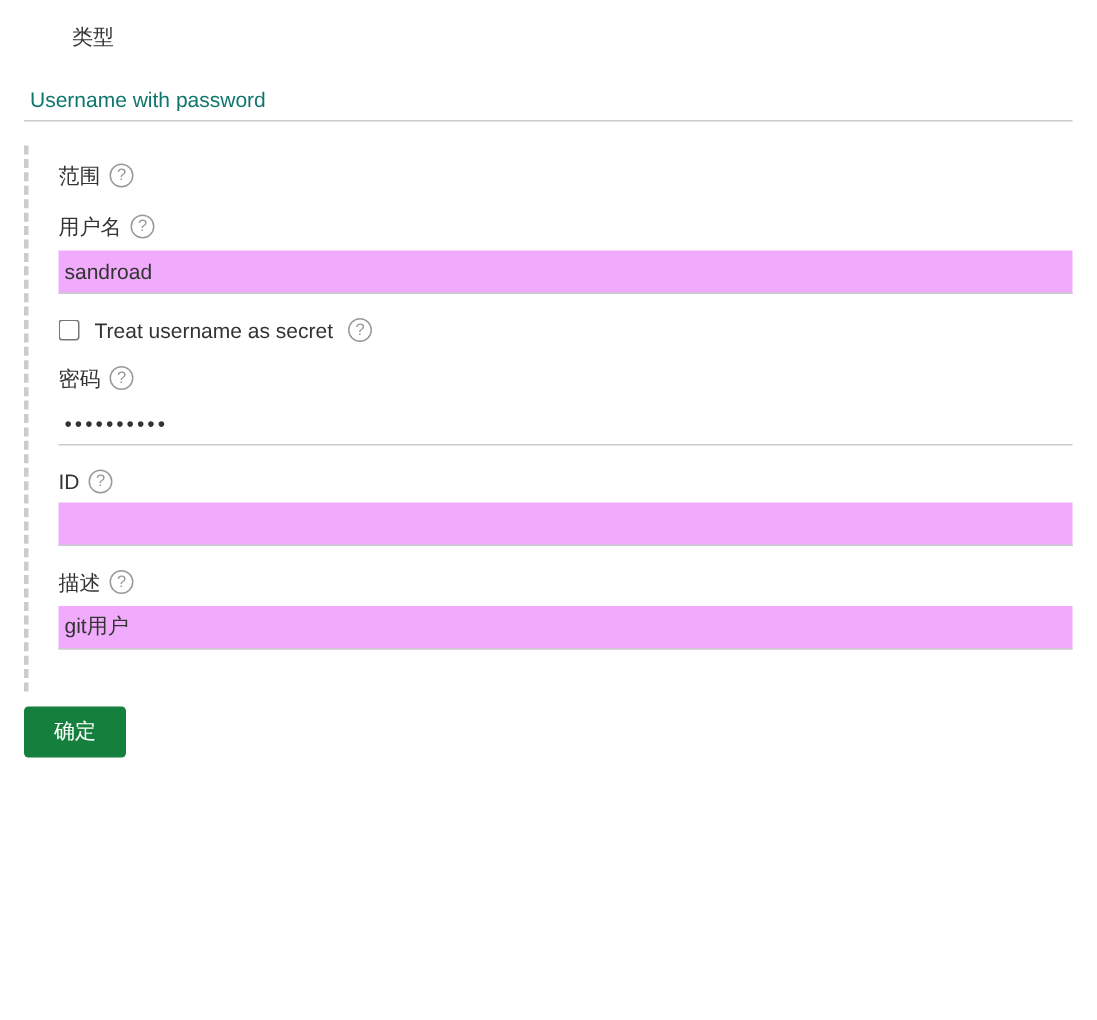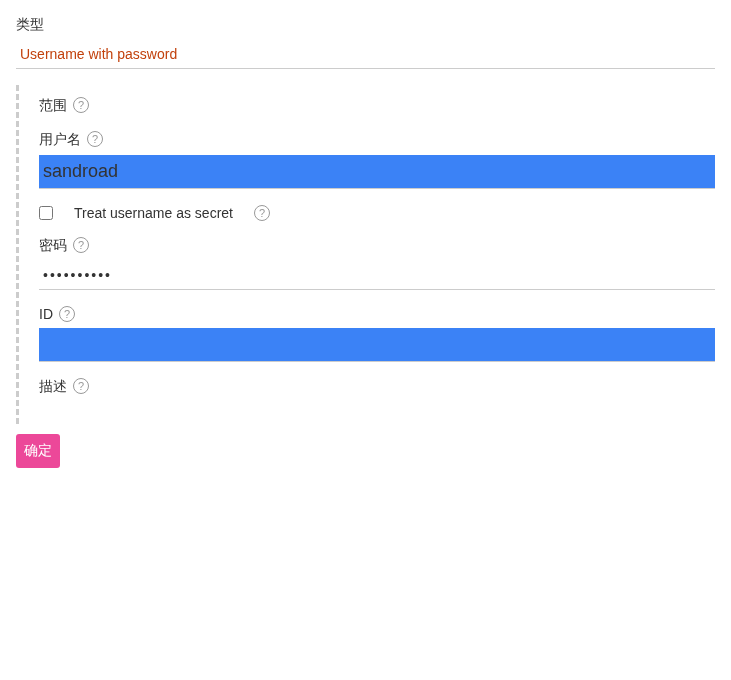--- a/index.html
+++ b/index.html
@@ -17,32 +17,34 @@
     }
 
     .type-section {
       padding: 0 16px 16px 16px;
     }
 
     .type-label {
       font-size: 14px;
       color: #333;
       margin-bottom: 6px;
+      margin-left: 32px;
     }
 
     .type-select {
       width: 100%;
       border: none;
       border-bottom: 1px solid #ccc;
       padding: 6px 4px;
       font-size: 14px;
-      color: #c2410c;
+      color: #0f766e;
       background: #fff;
       outline: none;
       appearance: none;
+      margin-top: 12px;
       -webkit-appearance: none;
     }
 
     .section-with-border {
       border-left: 3px dashed #ccc;
       margin-left: 16px;
       padding: 12px 16px 12px 20px;
     }
 
     .field-group {
@@ -70,30 +72,30 @@
       font-size: 11px;
       cursor: pointer;
       flex-shrink: 0;
     }
 
     .field-input {
       width: 100%;
       border: none;
       border-bottom: 1px solid #ccc;
       padding: 6px 4px;
-      font-size: 18px;
-      color: #333;
-      background: #3b82f6;
+      font-size: 14px;
+      color: #333;
+      background: #f0abfc;
       outline: none;
     }
 
     .checkbox-row {
       display: flex;
       align-items: center;
-      gap: 21px;
+      gap: 10px;
       margin-bottom: 16px;
     }
 
     .checkbox-row input[type="checkbox"] {
       width: 14px;
       height: 14px;
       cursor: pointer;
     }
 
     .checkbox-label {
@@ -107,24 +109,24 @@
       border-bottom: 1px solid #ccc;
       padding: 6px 4px;
       font-size: 14px;
       color: #333;
       background: #fff;
       outline: none;
       letter-spacing: 2px;
     }
 
     .confirm-btn {
-      background-color: #ec4899;
+      background-color: #15803d;
       color: #fff;
       border: none;
-      padding: 8px 8px;
+      padding: 8px 20px;
       font-size: 14px;
       cursor: pointer;
       border-radius: 3px;
       margin-left: 16px;
       margin-top: 10px;
     }
 
     .scope-select {
       width: 100%;
       border: none;
@@ -191,20 +193,21 @@
         <span class="help-icon">?</span>
       </div>
       <input type="text" class="field-input" value="" style="">
     </div>
 
     <div class="field-group">
       <div class="field-label">
         <span>描述</span>
         <span class="help-icon">?</span>
       </div>
+      <input type="text" class="field-input" value="git用户" style="">
     </div>
 
   </div>
 
   
   <button class="confirm-btn">确定</button>
 
 </div>
 
 </body></html>

